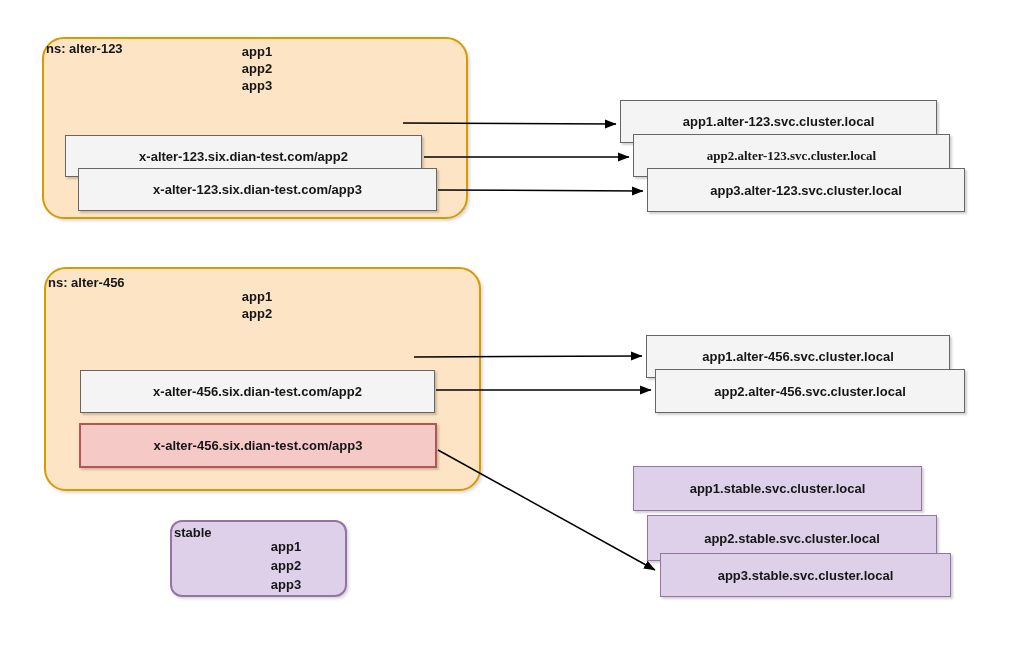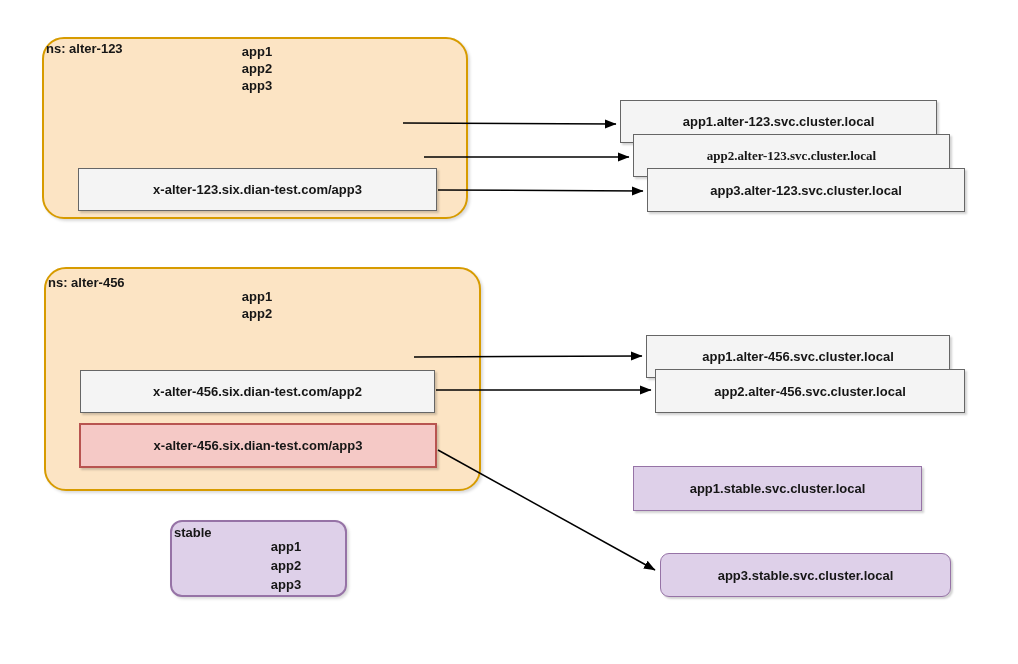--- a/index.html
+++ b/index.html
@@ -69,20 +69,21 @@
 <div id="canvas">
 
   <div class="ns" style="left:42px;top:37px;width:426px;height:182px;"></div>
   <div class="ns-label" style="left:46px;top:41px;">ns: alter-123</div>
   <div class="pods" style="left:200px;top:43px;width:114px;">
     <span class="pod">app1</span>
     <span class="pod">app2</span>
     <span class="pod">app3</span>
   </div>
 
+  <div class="box host" style="left:65px;top:135px;width:357px;height:42px;">x-alter-123.six.dian-test.com/app2</div>
   <div class="box host" style="left:78px;top:168px;width:359px;height:43px;">x-alter-123.six.dian-test.com/app3</div>
 
   <div class="box host" style="left:620px;top:100px;width:317px;height:43px;">app1.alter-123.svc.cluster.local</div>
   <div class="box host" style="left:633px;top:134px;width:317px;height:43px;font-family:Liberation Serif, serif;">app2.alter-123.svc.cluster.local</div>
   <div class="box host" style="left:647px;top:168px;width:318px;height:44px;">app3.alter-123.svc.cluster.local</div>
 
   <div class="ns" style="left:44px;top:267px;width:437px;height:224px;"></div>
   <div class="ns-label" style="left:48px;top:275px;">ns: alter-456</div>
   <div class="pods" style="left:200px;top:288px;width:114px;">
     <span class="pod">app1</span>
@@ -97,21 +98,22 @@
 
   <div class="ns stable" style="left:170px;top:520px;width:177px;height:77px;"></div>
   <div class="ns-label" style="left:174px;top:525px;">stable</div>
   <div class="pods" style="left:229px;top:537px;width:114px;line-height:19px;">
     <span class="pod">app1</span>
     <span class="pod">app2</span>
     <span class="pod">app3</span>
   </div>
 
   <div class="box svc-purple" style="left:633px;top:466px;width:289px;height:45px;">app1.stable.svc.cluster.local</div>
-  <div class="box svc-purple" style="left:660px;top:553px;width:291px;height:44px;border-radius:9px;">app3.stable.svc.cluster.local</div>
+  <div class="box svc-purple" style="left:647px;top:515px;width:290px;height:46px;">app2.stable.svc.cluster.local</div>
+  <div class="box svc-purple" style="left:660px;top:553px;width:291px;height:44px;">app3.stable.svc.cluster.local</div>
 
   <svg id="arrows" width="1018" height="664" viewBox="0 0 1018 664">
     <defs>
       <marker id="ah" markerWidth="13" markerHeight="11" refX="11" refY="5" orient="auto" markerUnits="userSpaceOnUse">
         <path d="M0,0.5 L11.5,5 L0,9.5 Z" fill="#000000"></path>
       </marker>
     </defs>
     <line x1="403" y1="123" x2="616" y2="124" stroke="#000" stroke-width="1.5" marker-end="url(#ah)"></line>
     <line x1="424" y1="157" x2="629" y2="157" stroke="#000" stroke-width="1.5" marker-end="url(#ah)"></line>
     <line x1="438" y1="190" x2="643" y2="191" stroke="#000" stroke-width="1.5" marker-end="url(#ah)"></line>

